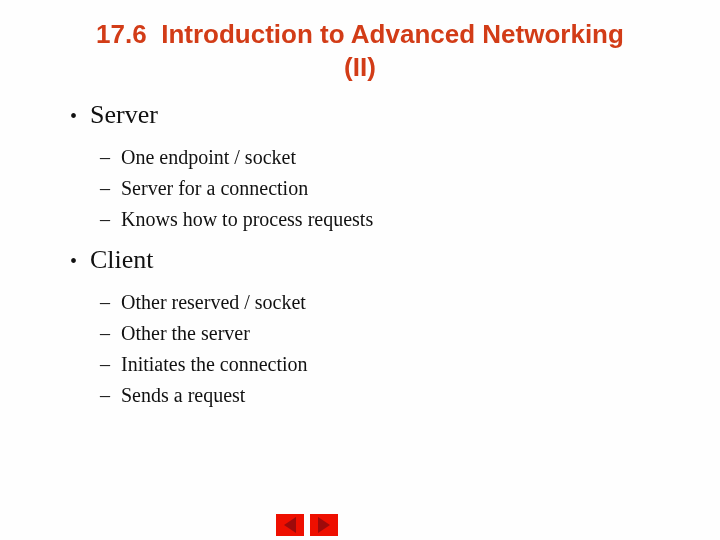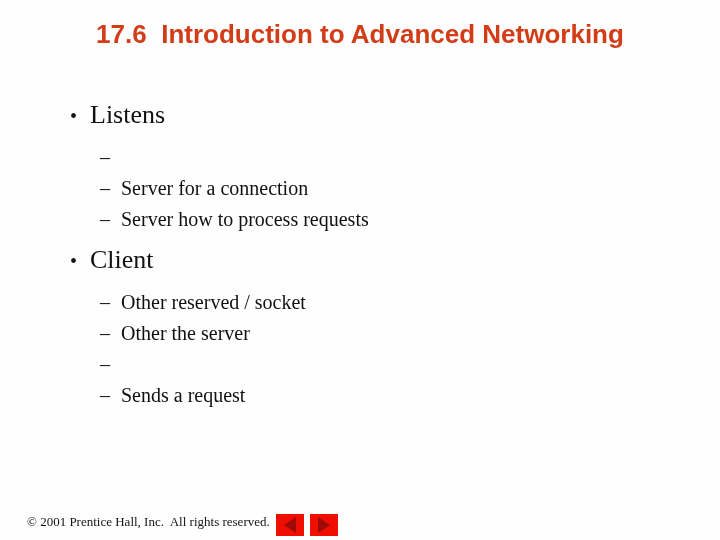--- a/index.html
+++ b/index.html
@@ -69,71 +69,73 @@
     border-left: 12px solid var(--arrow-dark-red, #9e0a0a);
   }
 </style>
 </head>
 <body>
 
 <div class="slide">
 
   <div class="title">
     <div class="title-line">17.6  Introduction to Advanced Networking</div>
+    <div class="title-line">(II)</div>
   </div>
 
   <div class="body">
 
     <div class="section">
       <div class="l1">
         <span class="l1-marker">•</span>
-        <span class="l1-label">Listens</span>
+        <span class="l1-label">Server</span>
       </div>
       <div class="l2-list">
         <div class="l2">
           <span class="l2-marker">–</span>
+          <span class="l2-text">One endpoint / socket</span>
         </div>
         <div class="l2">
           <span class="l2-marker">–</span>
           <span class="l2-text">Server for a connection</span>
         </div>
         <div class="l2">
           <span class="l2-marker">–</span>
-          <span class="l2-text">Server how to process requests</span>
+          <span class="l2-text">Knows how to process requests</span>
         </div>
       </div>
     </div>
 
     <div class="section">
       <div class="l1">
         <span class="l1-marker">•</span>
         <span class="l1-label">Client</span>
       </div>
       <div class="l2-list">
         <div class="l2">
           <span class="l2-marker">–</span>
           <span class="l2-text">Other reserved / socket</span>
         </div>
         <div class="l2">
           <span class="l2-marker">–</span>
           <span class="l2-text">Other the server</span>
         </div>
         <div class="l2">
           <span class="l2-marker">–</span>
+          <span class="l2-text">Initiates the connection</span>
         </div>
         <div class="l2">
           <span class="l2-marker">–</span>
           <span class="l2-text">Sends a request</span>
         </div>
       </div>
     </div>
 
   </div>
 
-  <div class="footer-text">© 2001 Prentice Hall, Inc.  All rights reserved.</div>
 
   <button class="nav-btn prev">
     <span class="arrow arrow-left"></span>
   </button>
   <button class="nav-btn next">
     <span class="arrow arrow-right"></span>
   </button>
 
 </div>
 

